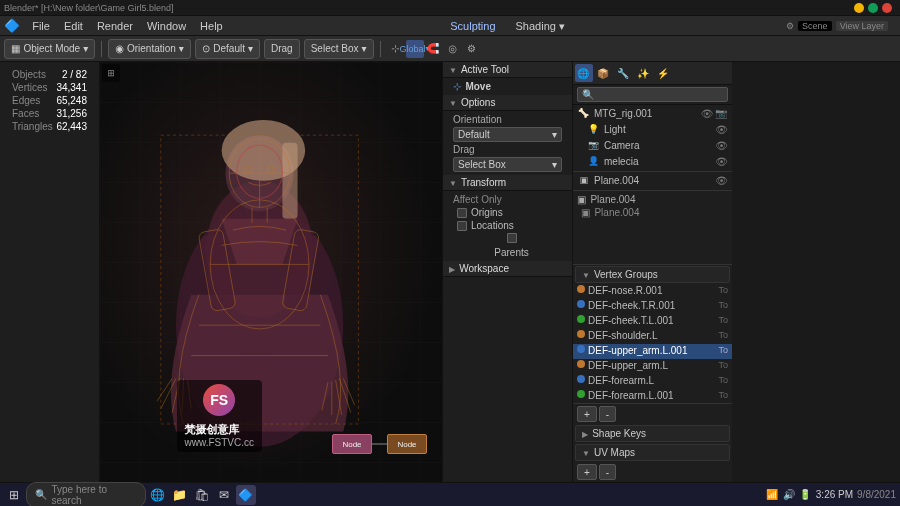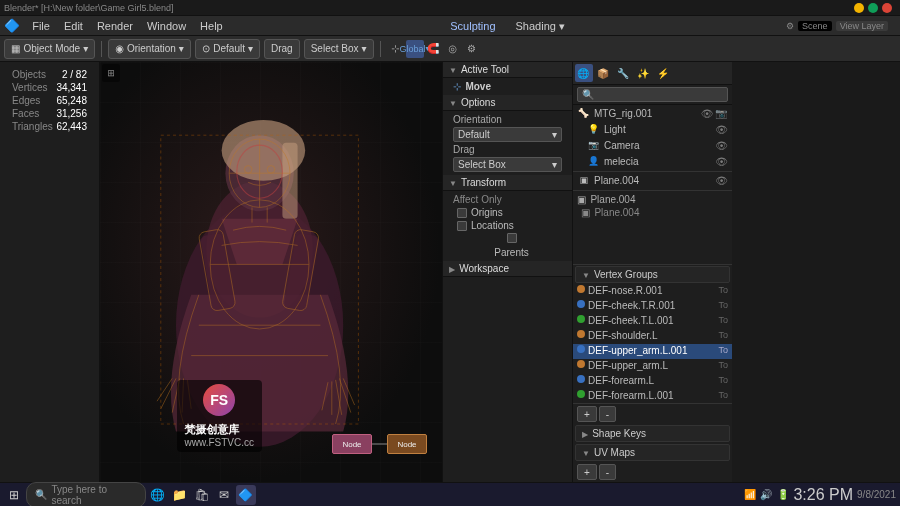--- a/index.html
+++ b/index.html
@@ -281,21 +281,21 @@
       gap: 4px;
     }
     .taskbar-right {
       margin-left: auto;
       display: flex;
       align-items: center;
       gap: 4px;
       font-size: 10px;
       color: #888;
     }
-    .taskbar-clock { font-size: 16px; color: #ccc; }
+    .taskbar-clock { font-size: 10px; color: #ccc; }
 
     
     .viewport-grid {
       position: absolute;
       top: 0; left: 0; right: 0; bottom: 0;
       background-image:
         linear-gradient(rgba(80,80,80,0.05) 1px, transparent 1px),
         linear-gradient(90deg, rgba(80,80,80,0.05) 1px, transparent 1px);
       background-size: 40px 40px;
       pointer-events: none;

